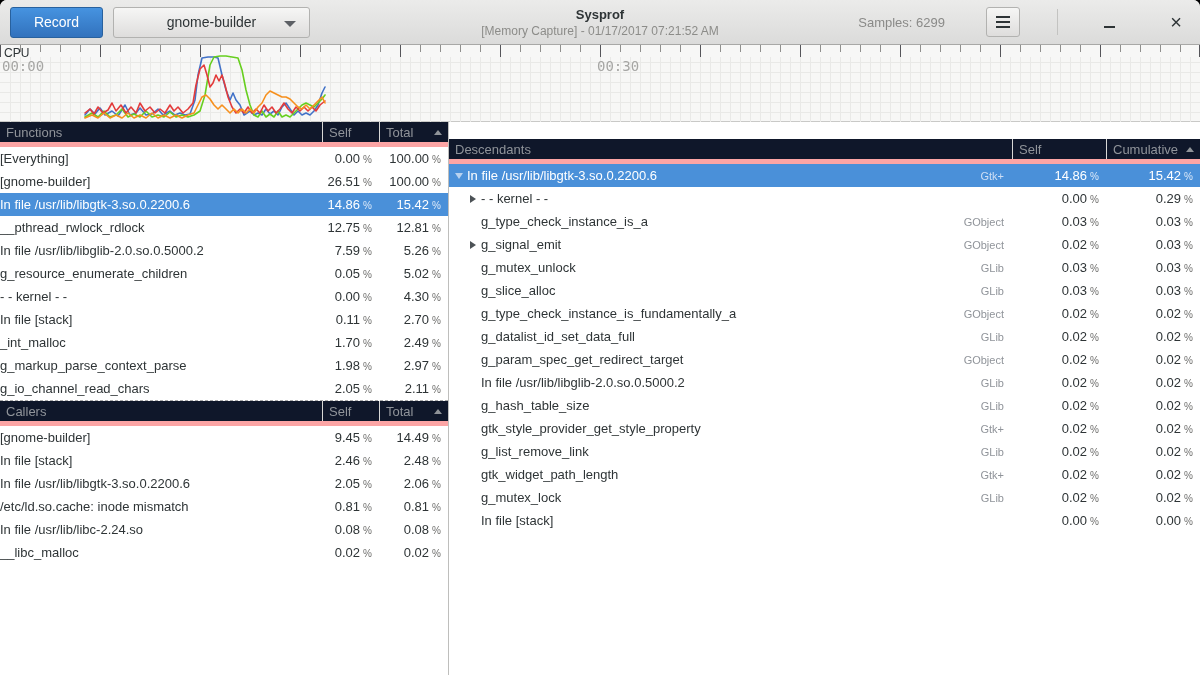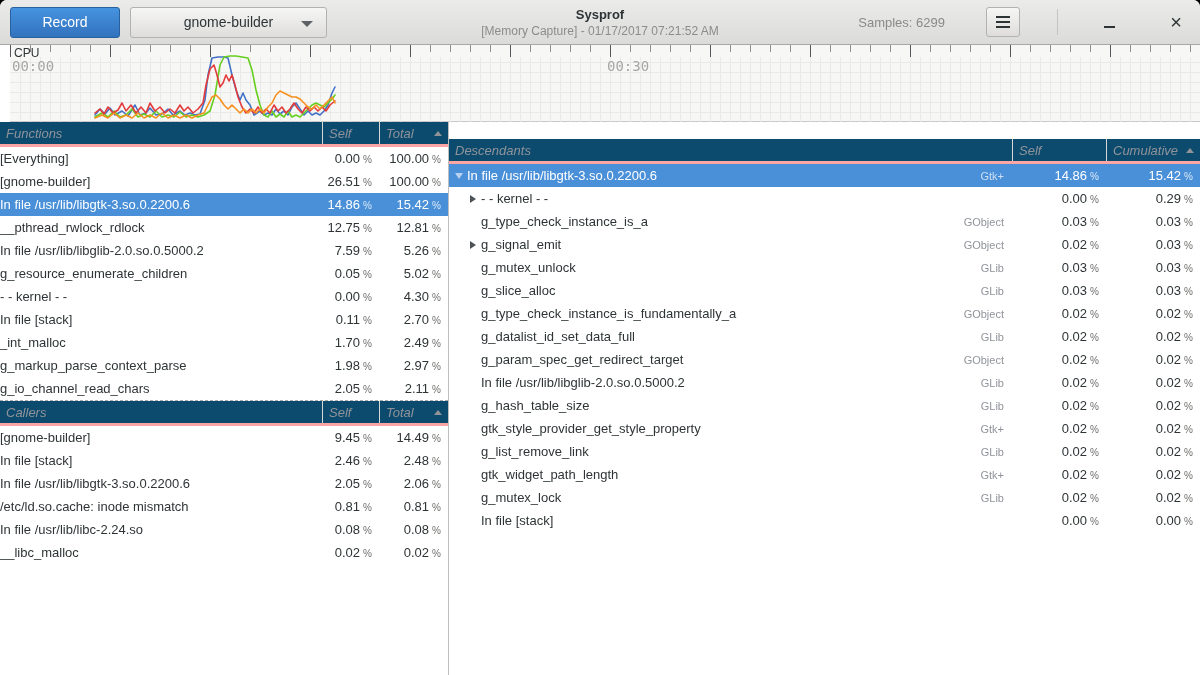--- a/index.html
+++ b/index.html
@@ -5,21 +5,21 @@
   * { margin:0; padding:0; box-sizing:border-box; }
   html,body { width:1200px; height:675px; overflow:hidden; }
   body { background:#000; font-family:"Liberation Sans", sans-serif; }
   .window { width:1200px; height:675px; background:#fff; border-radius:7px 7px 0 0;
             overflow:hidden; display:flex; flex-direction:column; }
 
   
   .headerbar { flex:0 0 45px; height:45px; background:linear-gradient(#ebebea,#dbdbda);
                border-bottom:1px solid #a8a8a6; display:flex; align-items:center;
                padding:0 10px; position:relative; }
-  .btn-record { width:110px; height:31px; background:linear-gradient(#4693e0,#3272bd);
+  .btn-record { width:93px; height:31px; background:linear-gradient(#4693e0,#3272bd);
                 border:1px solid #28619e; border-radius:3px; color:#fff; font-size:14px;
                 display:flex; align-items:center; justify-content:center; cursor:default; }
   .btn-select { width:197px; height:31px; margin-left:10px; background:linear-gradient(#f6f6f5,#dedddc);
                 border:1px solid #b2b2b0; border-radius:3px; color:#2e3436; font-size:14px;
                 display:flex; align-items:center; justify-content:center; position:relative; }
   .caret-down { position:absolute; right:13px; top:13px; width:0; height:0;
                 border-left:6px solid transparent; border-right:6px solid transparent;
                 border-top:6px solid #5d6065; }
   .titlebox { position:absolute; left:0; right:0; top:0; height:45px; display:flex;
               flex-direction:column; align-items:center; justify-content:center; pointer-events:none; }
@@ -32,35 +32,35 @@
               align-items:center; justify-content:center; gap:3px; }
   .btn-menu i { display:block; width:14px; height:2px; background:#2e3436; }
   .vsep { width:1px; height:26px; background:#c3c3c1; margin:0 12px; }
   .btn-min { width:28px; height:30px; display:flex; align-items:flex-end; justify-content:center; }
   .btn-min i { display:block; width:11px; height:2px; background:#2e3436; margin-bottom:9px; }
   .btn-close { width:28px; height:30px; margin-left:14px; font-size:20px; color:#2e3436;
                display:flex; align-items:center; justify-content:center; }
 
   
   .graph { position:relative; flex:0 0 77px; height:77px; background:#f7f7f6;
-           border-bottom:1px solid #c9c9c7;margin-left:10px; }
+           border-bottom:1px solid #c9c9c7; }
   .graph svg { position:absolute; left:0; top:0; }
   .graph-label { position:absolute; top:1px; left:4px; font-size:12px; color:#2e3436; }
   .time-label { position:absolute; top:13px; font-size:14px; color:#a6a6a4;
                 font-family:"DejaVu Sans Mono", monospace; }
   .t0 { left:2px; } .t30 { left:597px; }
 
   
   .main { flex:1; display:flex; background:#fff; min-height:0; }
   .left-pane { flex:0 0 449px; width:449px; border-right:1px solid #bebebc;
                display:flex; flex-direction:column; }
   .right-pane { flex:1; display:flex; flex-direction:column;margin-top:17px; }
 
-  .thead { flex:0 0 25px; height:25px; display:flex; background:#0c4a6e;
-           border-bottom:3px solid #fca5a5;font-style:italic; }
+  .thead { flex:0 0 25px; height:25px; display:flex; background:#0f172a;
+           border-bottom:5px solid #fca5a5; }
   .th { display:flex; align-items:center; color:#90949a; font-size:13px; padding:0 6px; }
   .th.name { flex:1; }
   .th.val { border-left:1px solid #d8d8d6; justify-content:space-between; }
   .w-self  { width:57px; flex:0 0 57px; }
   .w-total { width:69px; flex:0 0 69px; }
   .w-self2 { width:94px; flex:0 0 94px; }
   .w-cum   { width:94px; flex:0 0 94px; }
   .sort-arrow { width:0; height:0; border-left:4px solid transparent;
                 border-right:4px solid transparent; border-bottom:5px solid #8f9398; margin-left:6px; }
 

